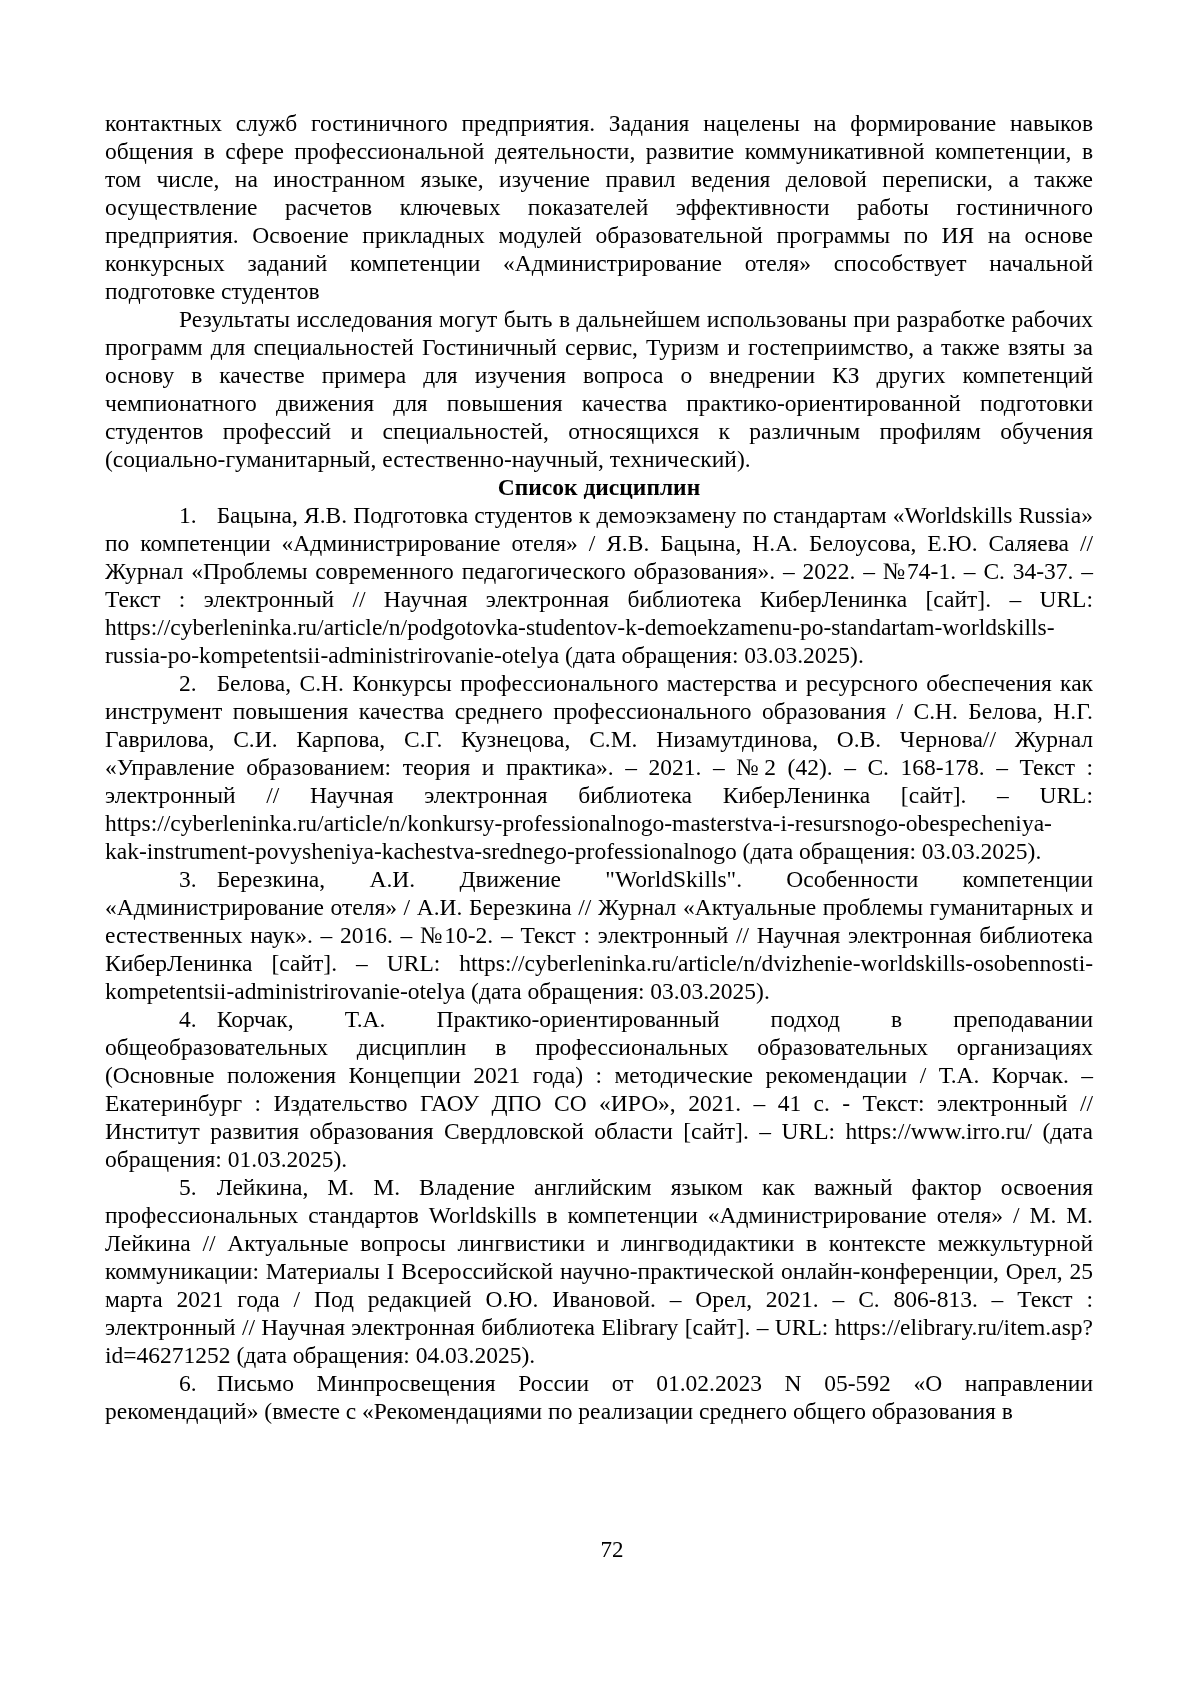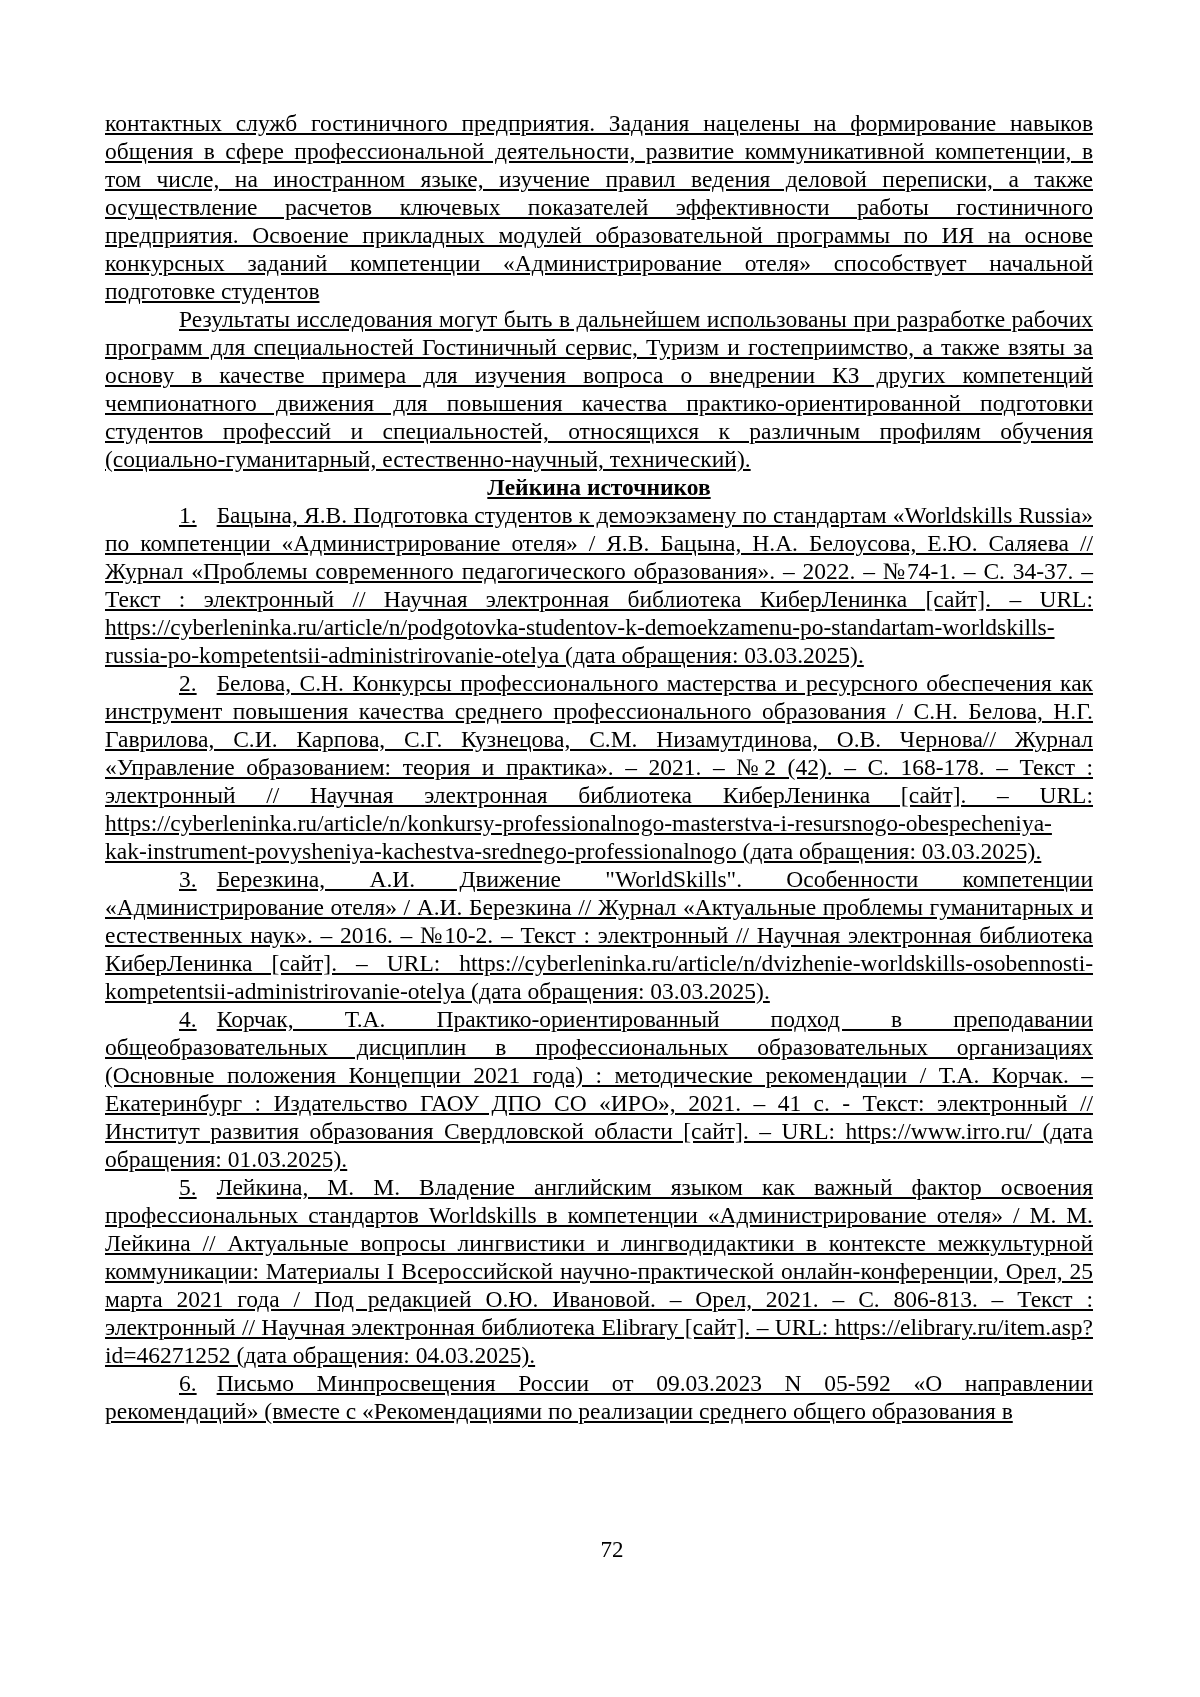--- a/index.html
+++ b/index.html
@@ -22,21 +22,20 @@
     position: absolute;
     top: 109px;
     left: 105px;
     width: 988px;
     text-align: justify;
   }
   .content p {
     margin: 0;
     padding: 0;
     overflow-wrap: break-word;
-    text-decoration: underline;
   }
   .para-indent {
     text-indent: 74px;
   }
   .heading {
     margin: 30px 0 0 0;
     font-weight: bold;
     text-align: center;
     text-indent: 0;
   }
@@ -61,30 +60,30 @@
 </head>
 <body>
 
 <div class="page">
   <div class="content">
 
     <p class="para">контактных служб гостиничного предприятия. Задания нацелены на формирование навыков общения в сфере профессиональной деятельности, развитие коммуникативной компетенции, в том числе, на иностранном языке, изучение правил ведения деловой переписки, а также осуществление расчетов ключевых показателей эффективности работы гостиничного предприятия. Освоение прикладных модулей образовательной программы по ИЯ на основе конкурсных заданий компетенции «Администрирование отеля» способствует начальной подготовке студентов</p>
 
     <p class="para para-indent">Результаты исследования могут быть в дальнейшем использованы при разработке рабочих программ для специальностей Гостиничный сервис, Туризм и гостеприимство, а также взяты за основу в качестве примера для изучения вопроса о внедрении КЗ других компетенций чемпионатного движения для повышения качества практико-ориентированной подготовки студентов профессий и специальностей, относящихся к различным профилям обучения (социально-гуманитарный, естественно-научный, технический).</p>
 
-    <p class="heading">Лейкина источников</p>
+    <p class="heading">Список дисциплин</p>
 
     <p class="ref"><span class="ref-num">1.</span><span class="ref-text">Бацына, Я.В. Подготовка студентов к демоэкзамену по стандартам «Worldskills Russia» по компетенции «Администрирование отеля» / Я.В. Бацына, Н.А. Белоусова, Е.Ю. Саляева // Журнал «Проблемы современного педагогического образования». – 2022. – №74-1. – С. 34-37. – Текст : электронный // Научная электронная библиотека КиберЛенинка [сайт]. – URL: https://cyberleninka.ru/article/n/podgotovka-studentov-k-demoekzamenu-po-standartam-worldskills-russia-po-kompetentsii-administrirovanie-otelya (дата обращения: 03.03.2025).</span></p>
 
     <p class="ref"><span class="ref-num">2.</span><span class="ref-text">Белова, С.Н. Конкурсы профессионального мастерства и ресурсного обеспечения как инструмент повышения качества среднего профессионального образования / С.Н. Белова, Н.Г. Гаврилова, С.И. Карпова, С.Г. Кузнецова, С.М. Низамутдинова, О.В. Чернова// Журнал «Управление образованием: теория и практика». – 2021. – №2 (42). – С. 168-178. – Текст : электронный // Научная электронная библиотека КиберЛенинка [сайт]. – URL: https://cyberleninka.ru/article/n/konkursy-professionalnogo-masterstva-i-resursnogo-obespecheniya-kak-instrument-povysheniya-kachestva-srednego-professionalnogo (дата обращения: 03.03.2025).</span></p>
 
     <p class="ref"><span class="ref-num">3.</span><span class="ref-text">Березкина, А.И. Движение "WorldSkills". Особенности компетенции «Администрирование отеля» / А.И. Березкина // Журнал «Актуальные проблемы гуманитарных и естественных наук». – 2016. – №10-2. – Текст : электронный // Научная электронная библиотека КиберЛенинка [сайт]. – URL: https://cyberleninka.ru/article/n/dvizhenie-worldskills-osobennosti-kompetentsii-administrirovanie-otelya (дата обращения: 03.03.2025).</span></p>
 
     <p class="ref"><span class="ref-num">4.</span><span class="ref-text">Корчак, Т.А. Практико-ориентированный подход в преподавании общеобразовательных дисциплин в профессиональных образовательных организациях (Основные положения Концепции 2021 года) : методические рекомендации / Т.А. Корчак. – Екатеринбург : Издательство ГАОУ ДПО СО «ИРО», 2021. – 41 с. - Текст: электронный // Институт развития образования Свердловской области [сайт]. – URL: https://www.irro.ru/ (дата обращения: 01.03.2025).</span></p>
 
     <p class="ref"><span class="ref-num">5.</span><span class="ref-text">Лейкина, М. М. Владение английским языком как важный фактор освоения профессиональных стандартов Worldskills в компетенции «Администрирование отеля» / М. М. Лейкина // Актуальные вопросы лингвистики и лингводидактики в контексте межкультурной коммуникации: Материалы I Всероссийской научно-практической онлайн-конференции, Орел, 25 марта 2021 года / Под редакцией О.Ю. Ивановой. – Орел, 2021. – С. 806-813. – Текст : электронный // Научная электронная библиотека Elibrary [сайт]. – URL: https://elibrary.ru/item.asp?id=46271252 (дата обращения: 04.03.2025).</span></p>
 
-    <p class="ref"><span class="ref-num">6.</span><span class="ref-text">Письмо Минпросвещения России от 09.03.2023 N 05-592 «О направлении рекомендаций» (вместе с «Рекомендациями по реализации среднего общего образования в</span></p>
+    <p class="ref"><span class="ref-num">6.</span><span class="ref-text">Письмо Минпросвещения России от 01.02.2023 N 05-592 «О направлении рекомендаций» (вместе с «Рекомендациями по реализации среднего общего образования в</span></p>
 
   </div>
 
   <div class="footer">72</div>
 </div>
 
 </body></html>

